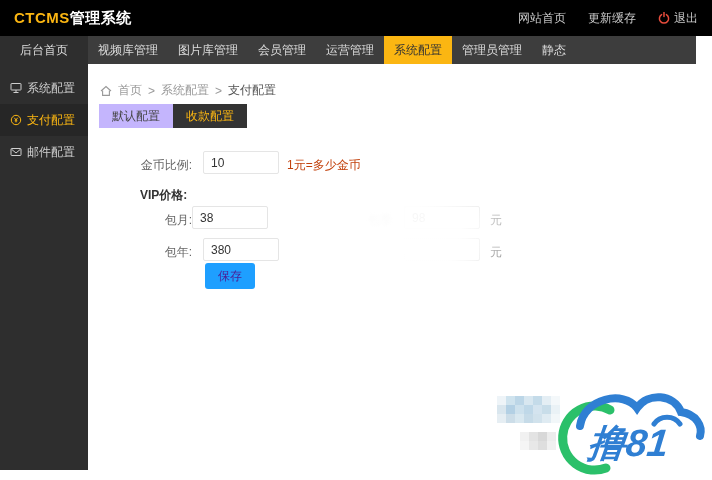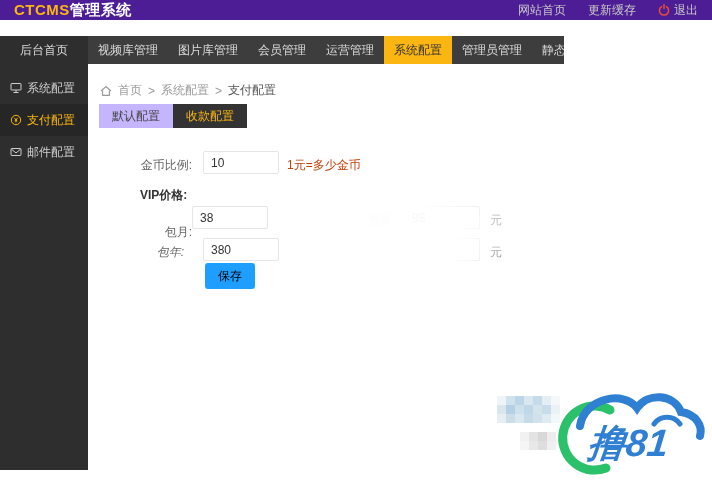--- a/index.html
+++ b/index.html
@@ -3,31 +3,31 @@
 <meta charset="utf-8">
 <style>
   * { margin:0; padding:0; box-sizing:border-box; }
   html,body { width:712px; height:480px; }
   body {
     position:relative; background:#ffffff; overflow:hidden;
     font-family:"Liberation Sans","DejaVu Sans",sans-serif;
   }
   
   .topbar {
-    position:absolute; top:0; left:0; width:712px; height:20px;
-    background:#4c1d95; display:flex; align-items:center;
+    position:absolute; top:0; left:0; width:712px; height:36px;
+    background:#000000; display:flex; align-items:center;
     justify-content:space-between; padding:0 14px;
   }
   .brand { font-size:15px; font-weight:bold; color:#fff; letter-spacing:.5px; cursor:default; }
   .brand .hl { color:#fbb612; }
   .top-links { display:flex; align-items:center; gap:22px; font-size:12px; color:#c9c9c9; }
   .top-link { cursor:pointer; display:flex; align-items:center; gap:4px; }
   
   .navbar {
-    position:absolute; top:36px; left:0; width:564px; height:28px;
+    position:absolute; top:36px; left:0; width:696px; height:28px;
     background:#3d3d3d; display:flex; overflow:hidden;
     font-size:12px; color:#dddddd; white-space:nowrap;
   }
   .nav-item { line-height:28px; padding:0 10px; cursor:pointer; flex:0 0 auto; }
   .nav-item.home { width:88px; padding:0; text-align:center; background:#2e2e2e; }
   .nav-item.active { background:#fbb612; color:#333; }
   
   .sidebar {
     position:absolute; top:64px; left:0; width:88px; height:406px;
     background:#2e2e2e; padding-top:8px;
@@ -59,21 +59,21 @@
     position:absolute; width:76px; height:23px; border:1px solid #e5e5e5;
     border-radius:2px; font-size:12px; color:#333; padding:0 7px;
     font-family:"Liberation Sans","DejaVu Sans",sans-serif; outline:none;
   }
   .hint { position:absolute; font-size:12px; color:#c2410c; }
   .section-label { position:absolute; font-size:12px; font-weight:bold; color:#333; }
   .unit { position:absolute; font-size:12px; color:#999; }
   .blurred { filter:blur(0.8px); color:#9a9a9a; }
   .save-btn {
     position:absolute; left:205px; top:263px; width:50px; height:26px;
-    background:#1E9FFF; color:#000000; border:none; border-radius:3px;
+    background:#1E9FFF; color:#4c1d95; border:none; border-radius:3px;
     font-size:12px; cursor:pointer; font-family:inherit;
   }
   
   .smudge {
     position:absolute; pointer-events:none;
     background:radial-gradient(ellipse at 50% 50%, rgba(255,255,255,.96) 35%, rgba(255,255,255,0) 75%);
   }
   .smudge.a { left:300px; top:182px; width:215px; height:95px; }
   .smudge.b { left:330px; top:225px; width:160px; height:70px; }
   
@@ -176,27 +176,27 @@
 </div>
 
 <div>
 
   <span class="flabel" style="left:130px; top:157px;">金币比例:</span>
   <input class="finput" style="left: 203px; top: 151px;" value="10">
   <span class="hint" style="left:287px; top:157px;">1元=多少金币</span>
 
   <span class="section-label" style="left:140px; top:187px;">VIP价格:</span>
 
-  <span class="flabel" style="left:130px; top:224px;">包月:</span>
+  <span class="flabel" style="left:130px; top:212px;">包月:</span>
   <input class="finput" style="left: 192px; top: 206px;" value="38">
   <span class="flabel blurred" style="left:348px; top:212px; width:44px;">包季</span>
   <input class="finput" style="left: 404px; top: 206px;" value="98">
   <span class="unit" style="left:490px; top:212px;">元</span>
 
-  <span class="flabel" style="left:122px; top:244px;font-style:italic;">包年:</span>
+  <span class="flabel" style="left:130px; top:244px;">包年:</span>
   <input class="finput" style="left: 203px; top: 238px;" value="380">
   <input class="finput" style="left: 404px; top: 238px;" value="">
   <span class="unit" style="left:490px; top:244px;">元</span>
 
   <div class="smudge a"></div>
   <div class="smudge b"></div>
 
   <button class="save-btn">保存</button>
 </div>
 

